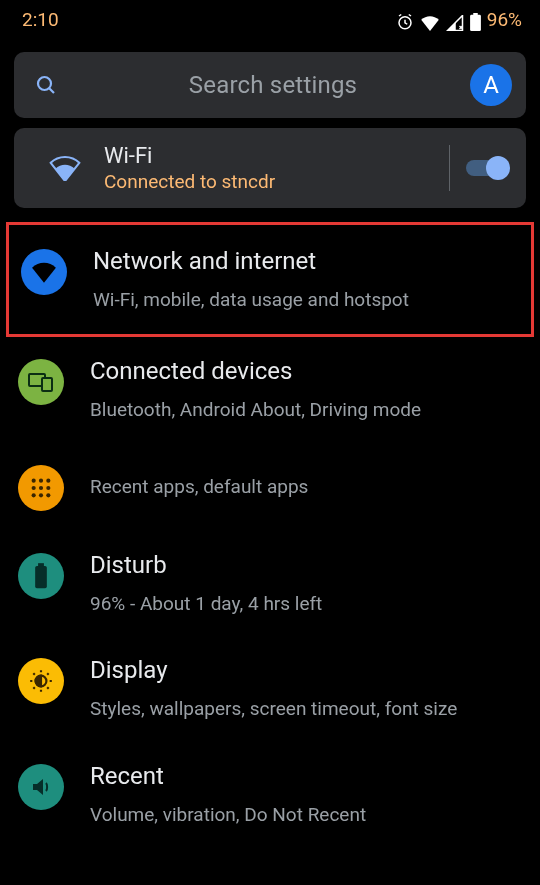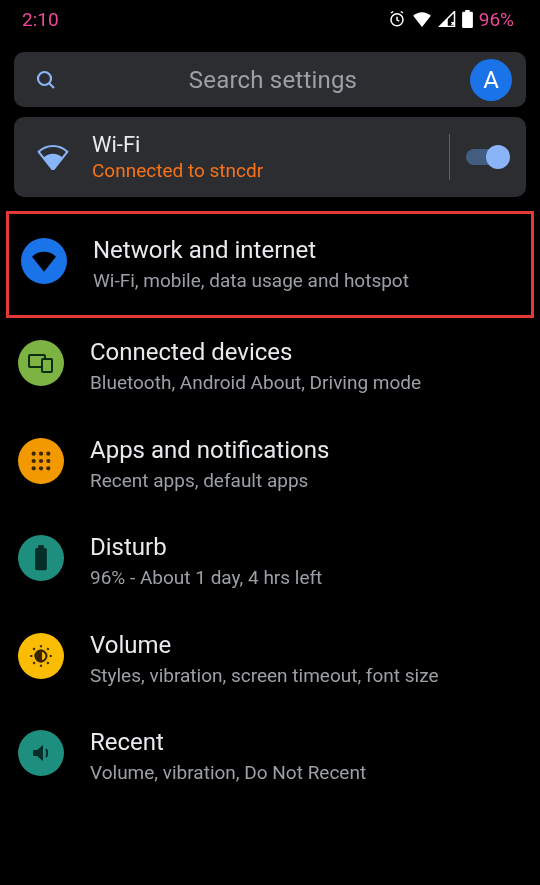--- a/index.html
+++ b/index.html
@@ -9,35 +9,35 @@
     background: #000;
     font-family: Roboto, "Segoe UI", Arial, sans-serif;
     color: #E8EAED;
     overflow: hidden;
   }
   .status-bar {
     display: flex;
     align-items: center;
     justify-content: space-between;
     height: 38px;
-    padding: 0 26px 0 22px;
+    padding: 0 18px 0 22px;
     font-size: 19px;
-    color: #ec4899;
+    color: #fdba74;
   }
   .status-right {
     display: flex;
-    align-items: center;
+    align-items: flex-end;
     gap: 6px;
   }
   .status-right svg { display:block; }
   .search-card {
     margin: 14px 14px 0 14px;
     background: #2C2D30;
     border-radius: 10px;
-    height: 55px;
+    height: 66px;
     display: flex;
     align-items: center;
     padding: 0 14px 0 20px;
   }
   .search-card .spacer { width: 42px; }
   .search-placeholder {
     flex: 1;
     text-align: center;
     font-size: 24px;
     color: #9AA0A6;
@@ -52,29 +52,29 @@
     font-size: 24px;
     font-weight: 400;
   }
   .wifi-card {
     margin: 10px 14px 0 14px;
     background: #2C2D30;
     border-radius: 10px;
     height: 80px;
     display: flex;
     align-items: center;
-    padding: 0 16px 0 22px;
+    padding: 0 16px 0 34px;
   }
   .wifi-card .icon-slot {
     width: 56px;
     display:flex; align-items:center;
   }
   .wifi-text { flex: 1; }
   .wifi-title { font-size: 22px; color: #E8EAED; }
-  .wifi-sub   { font-size: 19px; color: #f97316; margin-top: 2px; }
+  .wifi-sub   { font-size: 19px; color: #fdba74; margin-top: 2px; }
   .wifi-divider {
     width: 1px; height: 46px;
     background: #5F6368;
     margin: 0 16px;
   }
   .switch {
     width: 44px; height: 24px; position: relative;
   }
   .switch-track {
     position:absolute; inset:0;
@@ -107,21 +107,21 @@
   }
   .row-text { margin-left: 26px; flex:1; }
   .row-title {
     font-size: 24px;
     color: #E8EAED;
     line-height: 1.2;
   }
   .row-sub {
     font-size: 19px;
     color: #9AA0A6;
-    margin-top: 4px;
+    margin-top: 12px;
     line-height: 1.3;
   }
   .ic-blue   { background:#1A73E8; }
   .ic-green  { background:#7CB342; }
   .ic-orange { background:#F29900; }
   .ic-teal   { background:#1E8E7E; }
   .ic-yellow { background:#FBBC04; }
   svg { display:block; }
 </style>
 </head>
@@ -225,21 +225,20 @@
           <circle cx="15" cy="3" r="1.7"></circle>
         <circle cx="3" cy="9" r="1.7"></circle>
           <circle cx="9" cy="9" r="1.7"></circle>
           <circle cx="15" cy="9" r="1.7"></circle>
         <circle cx="3" cy="15" r="1.7"></circle>
           <circle cx="9" cy="15" r="1.7"></circle>
           <circle cx="15" cy="15" r="1.7"></circle>
       </svg>
     </div>
     <div class="row-text">
-      <div class="row-title">Apps and notifications</div>
       <div class="row-sub">Recent apps, default apps</div>
     </div>
   </div>
 
   <div class="row">
     <div class="row-icon ic-teal">
       <svg width="14" height="26" viewBox="0 0 12 22" fill="#062E29">
         <rect x="1" y="2.5" width="10" height="19" rx="1.5"></rect>
           <rect x="3.5" y="0" width="5" height="3"></rect>
       </svg>
@@ -252,22 +251,22 @@
 
   <div class="row">
     <div class="row-icon ic-yellow">
       <svg width="26" height="26" viewBox="0 0 24 24" fill="none" stroke="#3A2600" stroke-width="2">
         <circle cx="12" cy="12" r="5"></circle>
         <path d="M12 2v2M12 20v2M4.9 4.9l1.4 1.4M17.7 17.7l1.4 1.4M2 12h2M20 12h2M4.9 19.1l1.4-1.4M17.7 6.3l1.4-1.4"></path>
         <path d="M12 7a5 5 0 0 0 0 10z" fill="#3A2600"></path>
       </svg>
     </div>
     <div class="row-text">
-      <div class="row-title">Volume</div>
-      <div class="row-sub">Styles, vibration, screen timeout, font size</div>
+      <div class="row-title">Display</div>
+      <div class="row-sub">Styles, wallpapers, screen timeout, font size</div>
     </div>
   </div>
 
   <div class="row" style="padding-bottom:8px;">
     <div class="row-icon ic-teal">
       <svg width="24" height="24" viewBox="0 0 24 24" fill="#062E29">
         <path d="M4 9v6h4l6 5V4L8 9H4z"></path>
         <path d="M17 8c1.5 1.5 1.5 6.5 0 8" stroke="#062E29" stroke-width="2" fill="none"></path>
       </svg>
     </div>

